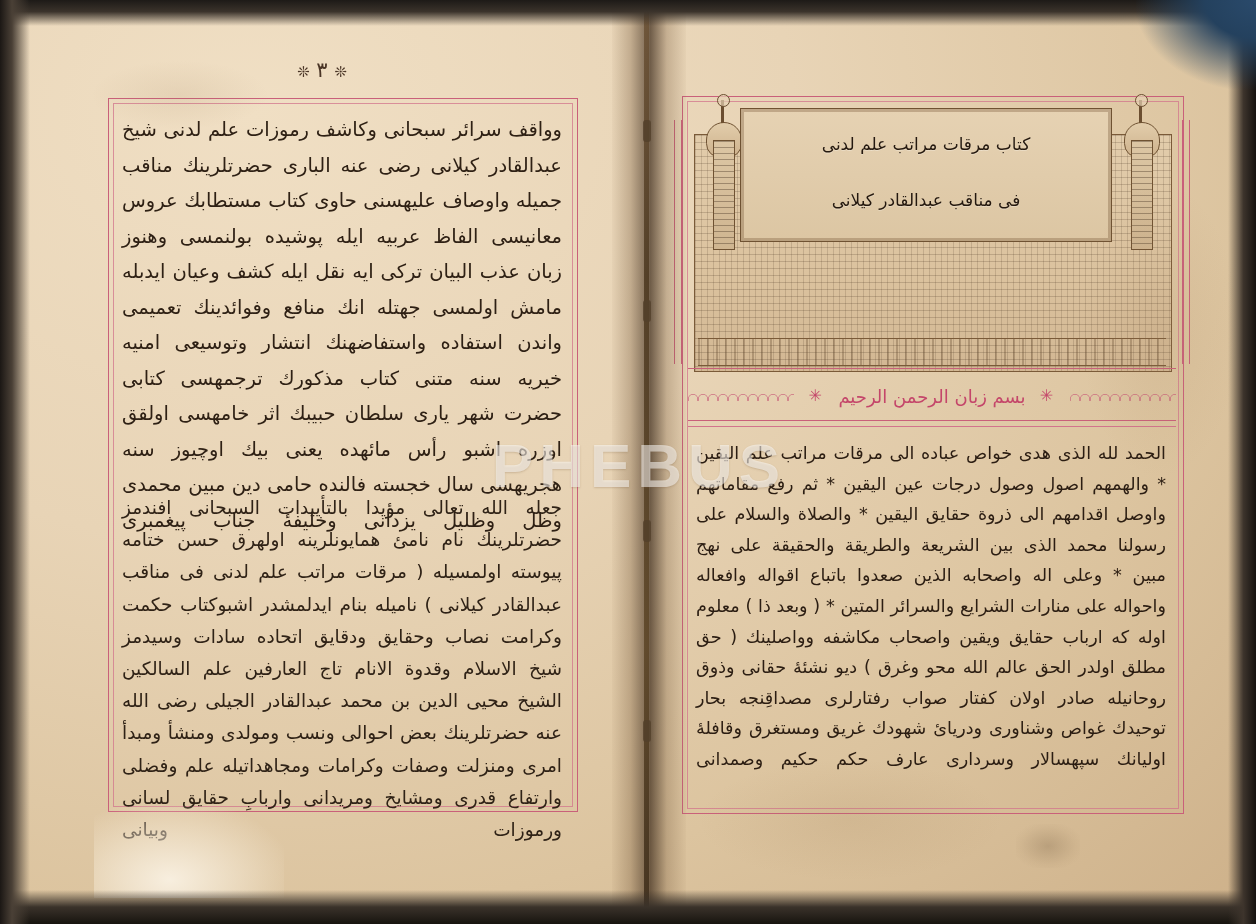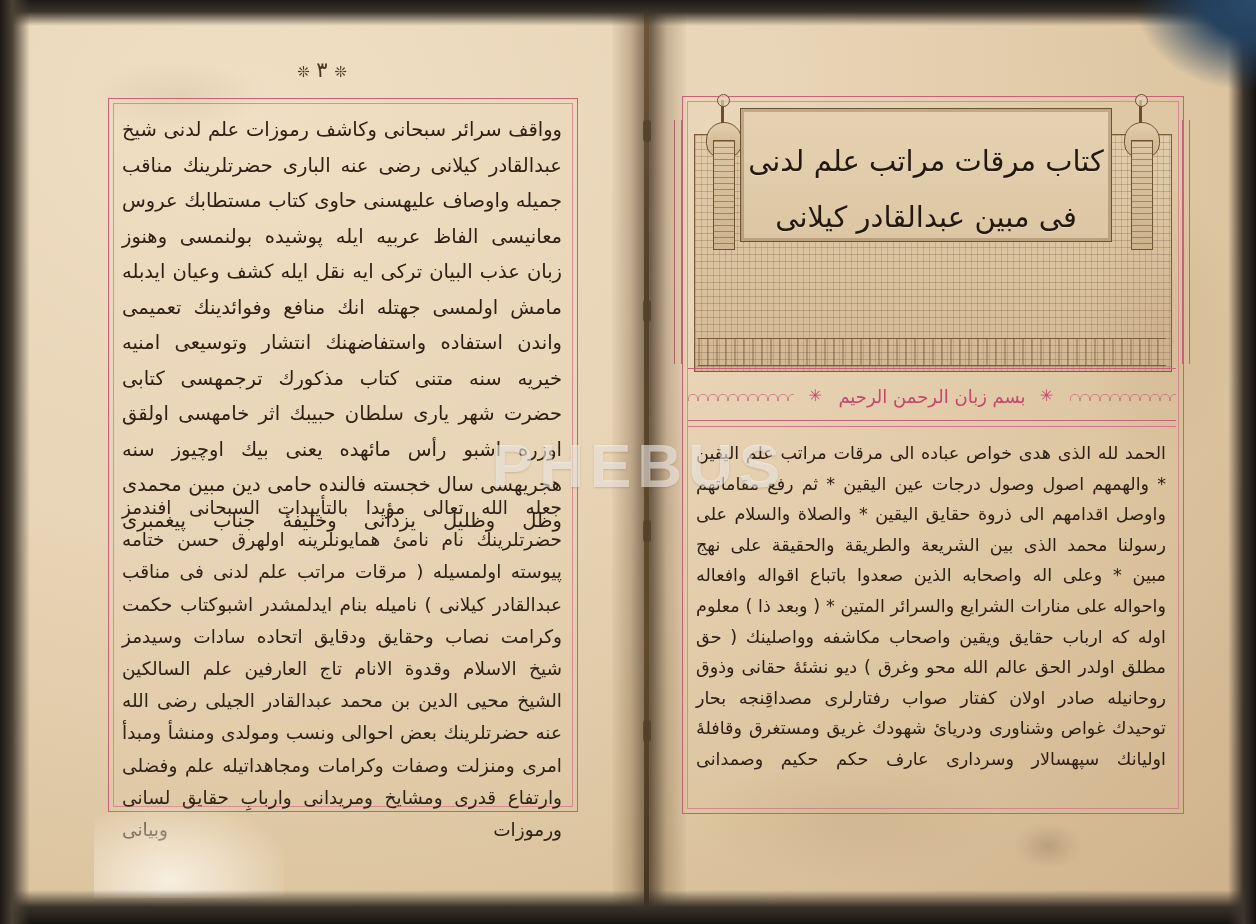--- a/index.html
+++ b/index.html
@@ -192,23 +192,23 @@
     box-shadow: inset 0 0 0 3px rgba(120,90,56,0.35);
     overflow: hidden;
   }
   #hp-title {
     position: absolute;
     inset: 0;
     direction: rtl;
     text-align: center;
     font-family: "DejaVu Sans", sans-serif;
     color: #24180e;
-    font-size: 29px;
+    font-size: 17px;
     line-height: 56px;
-    padding-top: 24px;
+    padding-top: 7px;
     letter-spacing: -1px;
     text-shadow: 0 1px 0 rgba(255,255,255,.25);
   }
   .hp-minaret {
     position: absolute;
     top: 0;
     width: 46px;
     height: 150px;
   }
   .hp-minaret .shaft {
@@ -370,21 +370,21 @@
       </div>
       <div class="hp-minaret" id="hp-min-right">
         <span class="finial"></span>
         <span class="dome"></span>
         <span class="shaft"></span>
       </div>
 
       <div id="hp-cartouche">
         <div id="hp-title">
           <div>كتاب مرقات مراتب علم لدنى</div>
-          <div>فى مبين عبدالقادر كيلانى</div>
+          <div>فى مناقب عبدالقادر كيلانى</div>
         </div>
       </div>
 
       <div id="hp-lower-band"></div>
       <div class="hp-side-rule" id="hp-rule-l"></div>
       <div class="hp-side-rule" id="hp-rule-r"></div>
     </div>
 
     <div class="hline" id="hline-1"></div>
 

